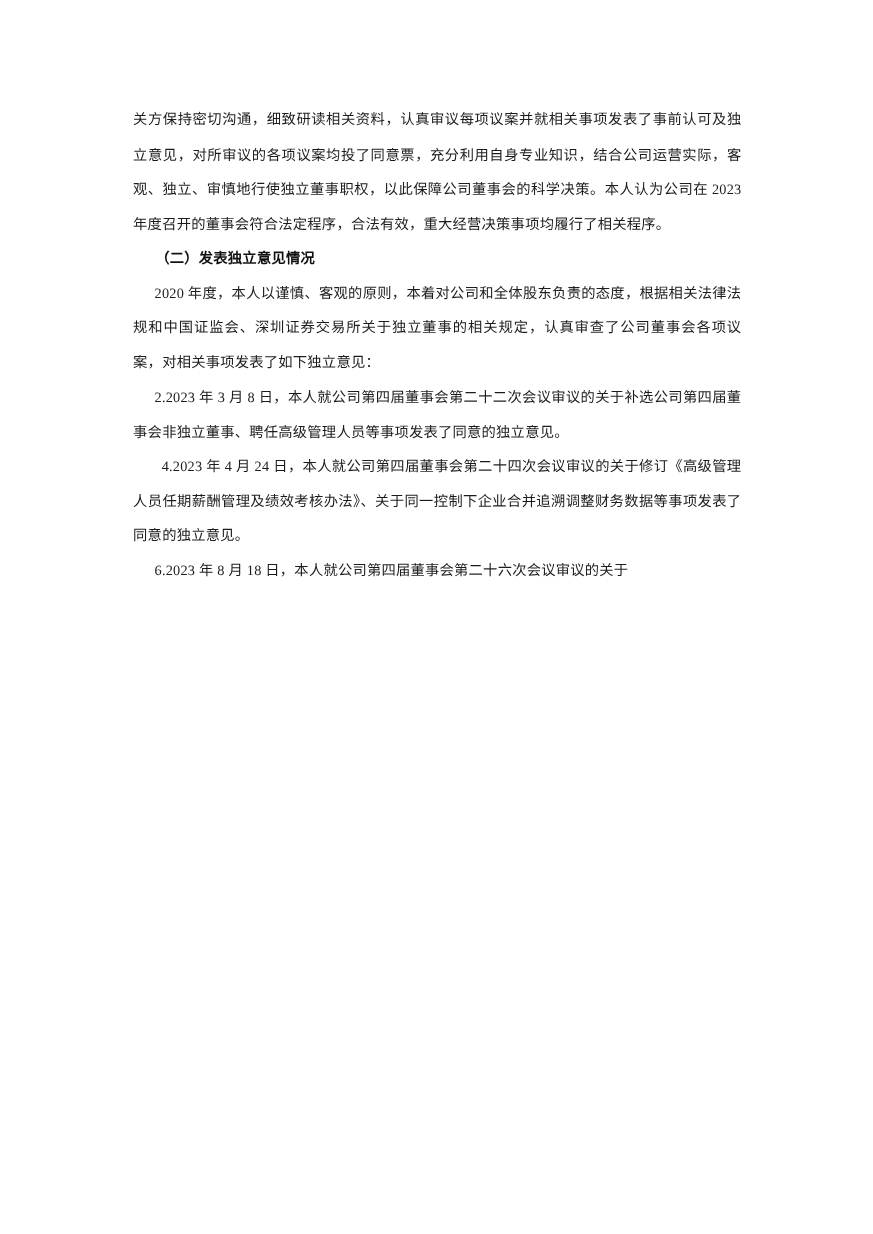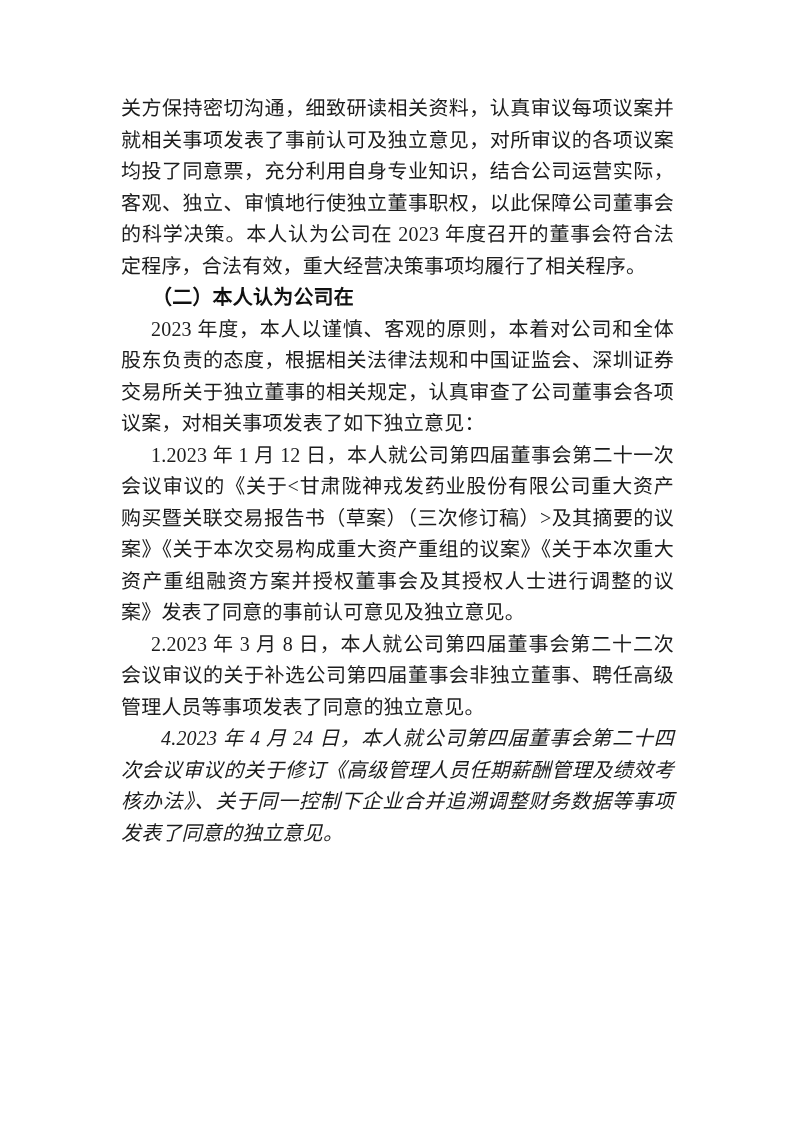--- a/index.html
+++ b/index.html
@@ -19,42 +19,42 @@
     .content {
       position: absolute;
       top: 93px;
       left: 121px;
       width: 553px;
     }
     .para {
       margin: 0;
       padding: 0;
       font-family: "Liberation Serif", "DejaVu Serif", serif;
-      font-size: 20px;
+      font-size: 13px;
       line-height: 31.5px;
       color: #1c1c1c;
       text-align: justify;
       letter-spacing: 0.2px;
     }
     .noindent { text-indent: 0; }
     .indent { text-indent: 1.5em; }
-    .indent-wide { text-indent: 2em; font-style: italic; }
+    .indent-wide { text-indent: 2em; }
     .heading {
       font-family: "Liberation Sans", "DejaVu Sans", sans-serif;
       font-weight: bold;
       text-indent: 1.55em;
       text-align: left;
       color: #111111;
     }
   </style>
 </head>
 <body>
 
 <div class="page">
   <div class="content">
     <p class="para noindent">关方保持密切沟通，细致研读相关资料，认真审议每项议案并就相关事项发表了事前认可及独立意见，对所审议的各项议案均投了同意票，充分利用自身专业知识，结合公司运营实际，客观、独立、审慎地行使独立董事职权，以此保障公司董事会的科学决策。本人认为公司在 2023 年度召开的董事会符合法定程序，合法有效，重大经营决策事项均履行了相关程序。</p>
-    <p class="para heading">（二）本人认为公司在</p>
-    <p class="para indent">2023 年度，本人以谨慎、客观的原则，本着对公司和全体股东负责的态度，根据相关法律法规和中国证监会、深圳证券交易所关于独立董事的相关规定，认真审查了公司董事会各项议案，对相关事项发表了如下独立意见：</p>
-    <p class="para indent">1.2023 年 1 月 12 日，本人就公司第四届董事会第二十一次会议审议的《关于&lt;甘肃陇神戎发药业股份有限公司重大资产购买暨关联交易报告书（草案）（三次修订稿）&gt;及其摘要的议案》《关于本次交易构成重大资产重组的议案》《关于本次重大资产重组融资方案并授权董事会及其授权人士进行调整的议案》发表了同意的事前认可意见及独立意见。</p>
+    <p class="para heading">（二）发表独立意见情况</p>
+    <p class="para indent">2020 年度，本人以谨慎、客观的原则，本着对公司和全体股东负责的态度，根据相关法律法规和中国证监会、深圳证券交易所关于独立董事的相关规定，认真审查了公司董事会各项议案，对相关事项发表了如下独立意见：</p>
     <p class="para indent">2.2023 年 3 月 8 日，本人就公司第四届董事会第二十二次会议审议的关于补选公司第四届董事会非独立董事、聘任高级管理人员等事项发表了同意的独立意见。</p>
     <p class="para indent-wide">4.2023 年 4 月 24 日，本人就公司第四届董事会第二十四次会议审议的关于修订《高级管理人员任期薪酬管理及绩效考核办法》、关于同一控制下企业合并追溯调整财务数据等事项发表了同意的独立意见。</p>
+    <p class="para indent">6.2023 年 8 月 18 日，本人就公司第四届董事会第二十六次会议审议的关于</p>
   </div>
 </div>
 
 </body></html>

